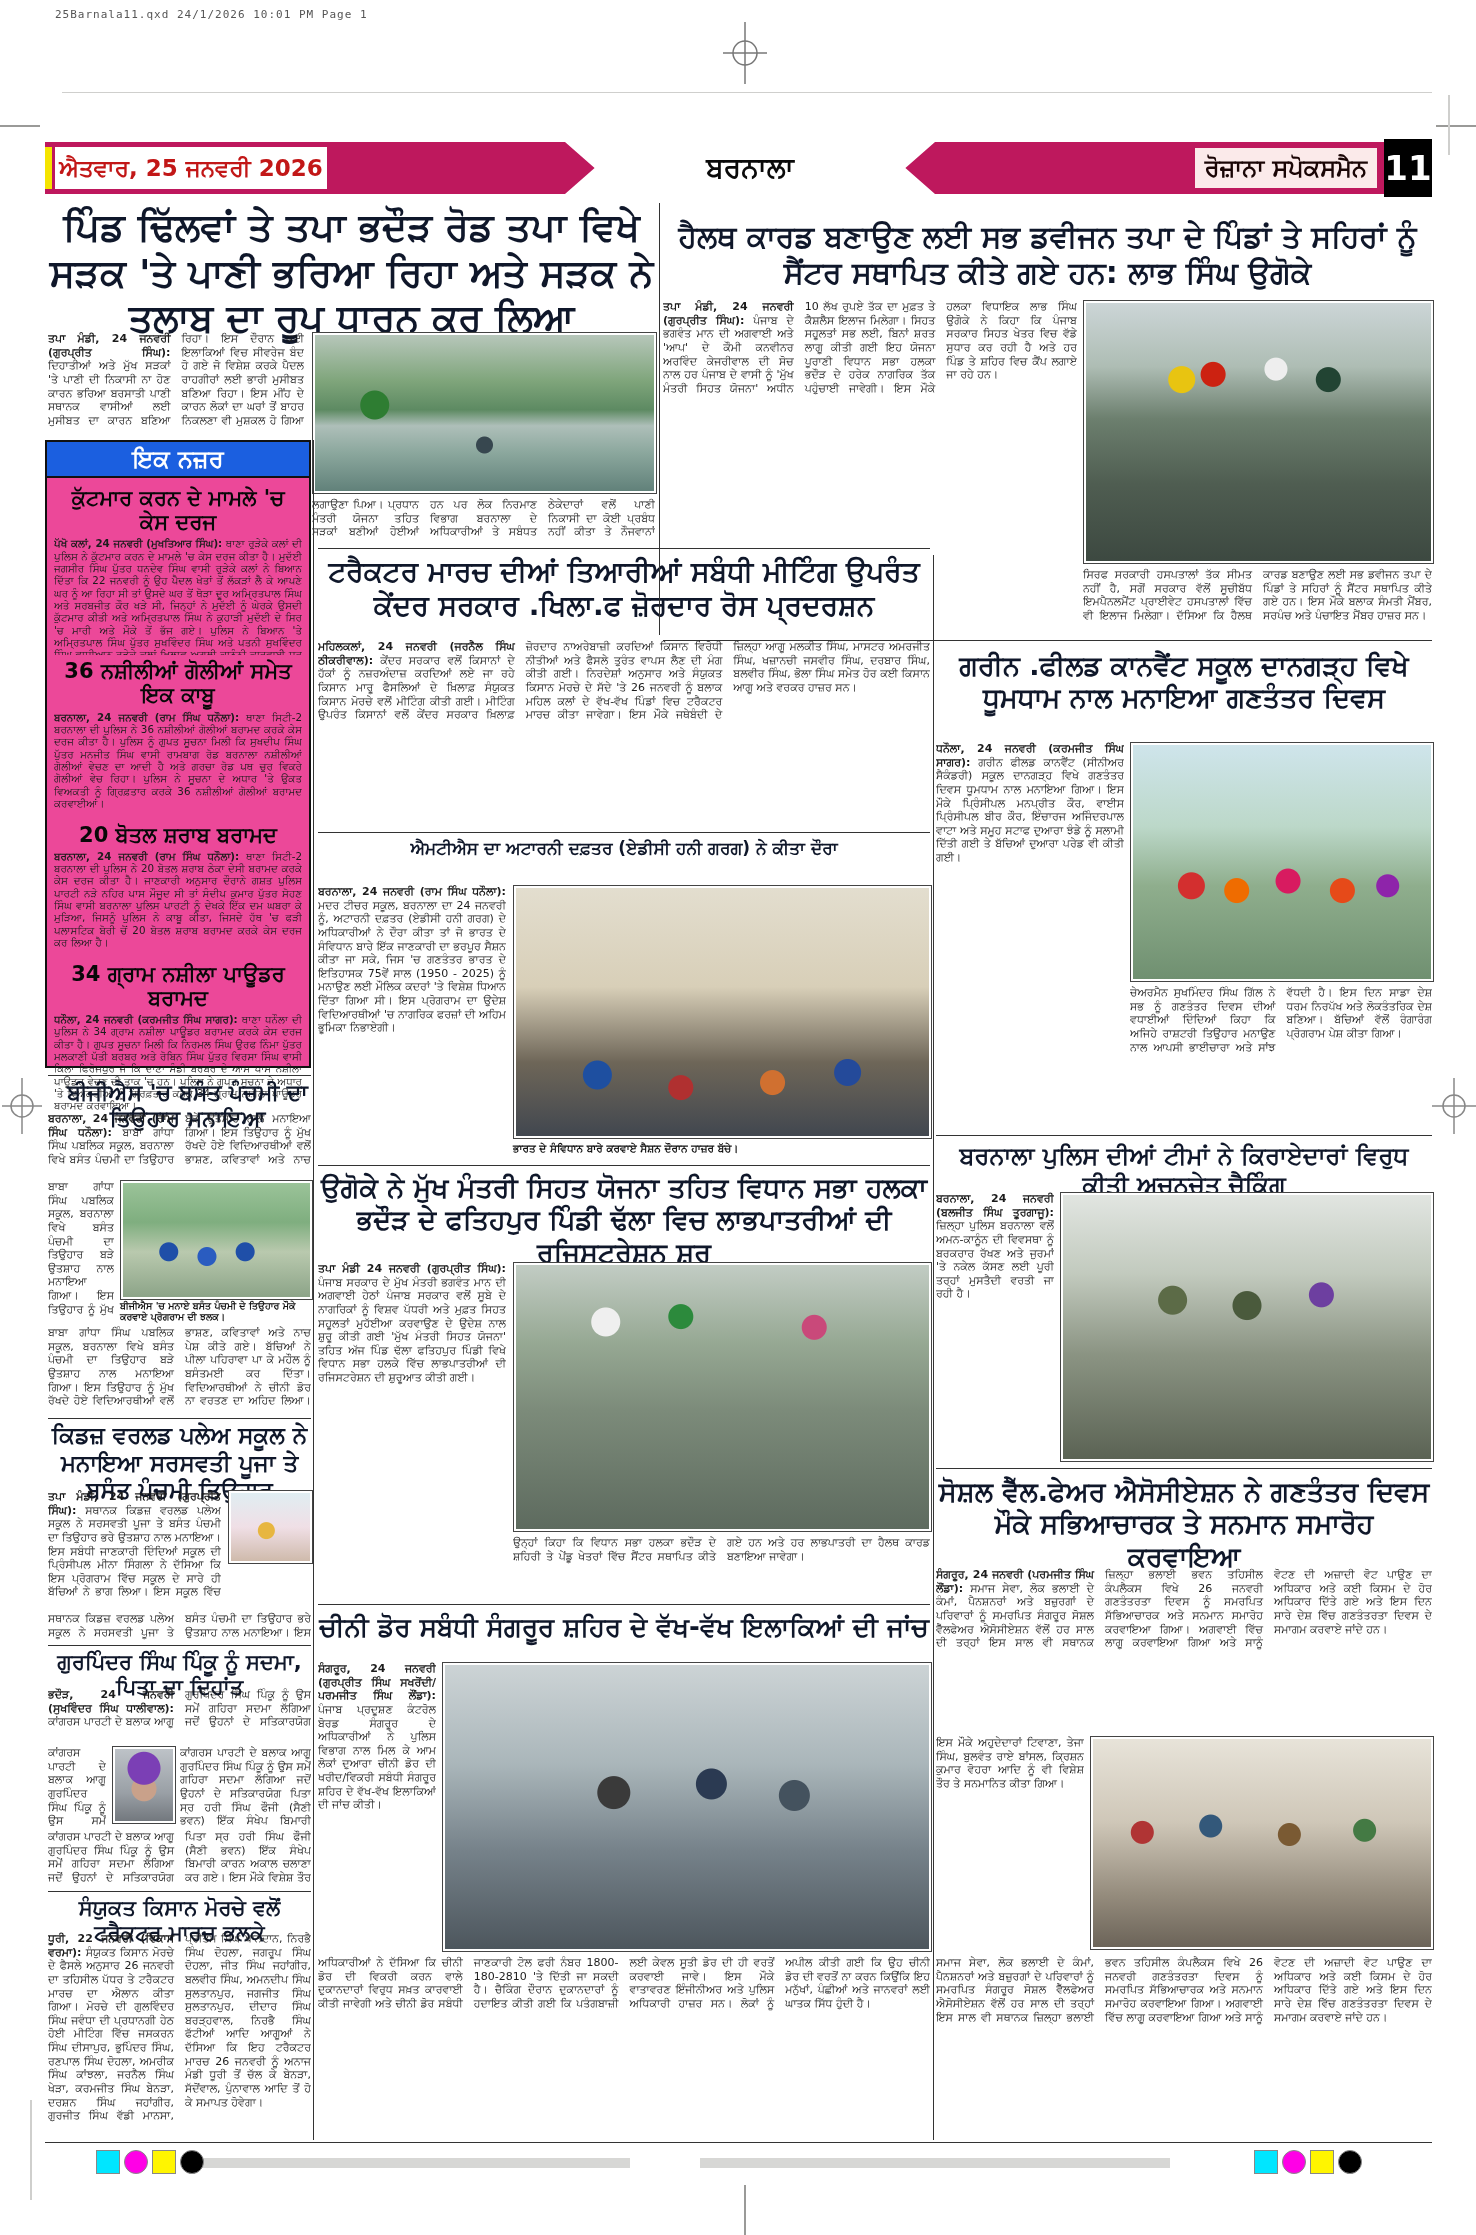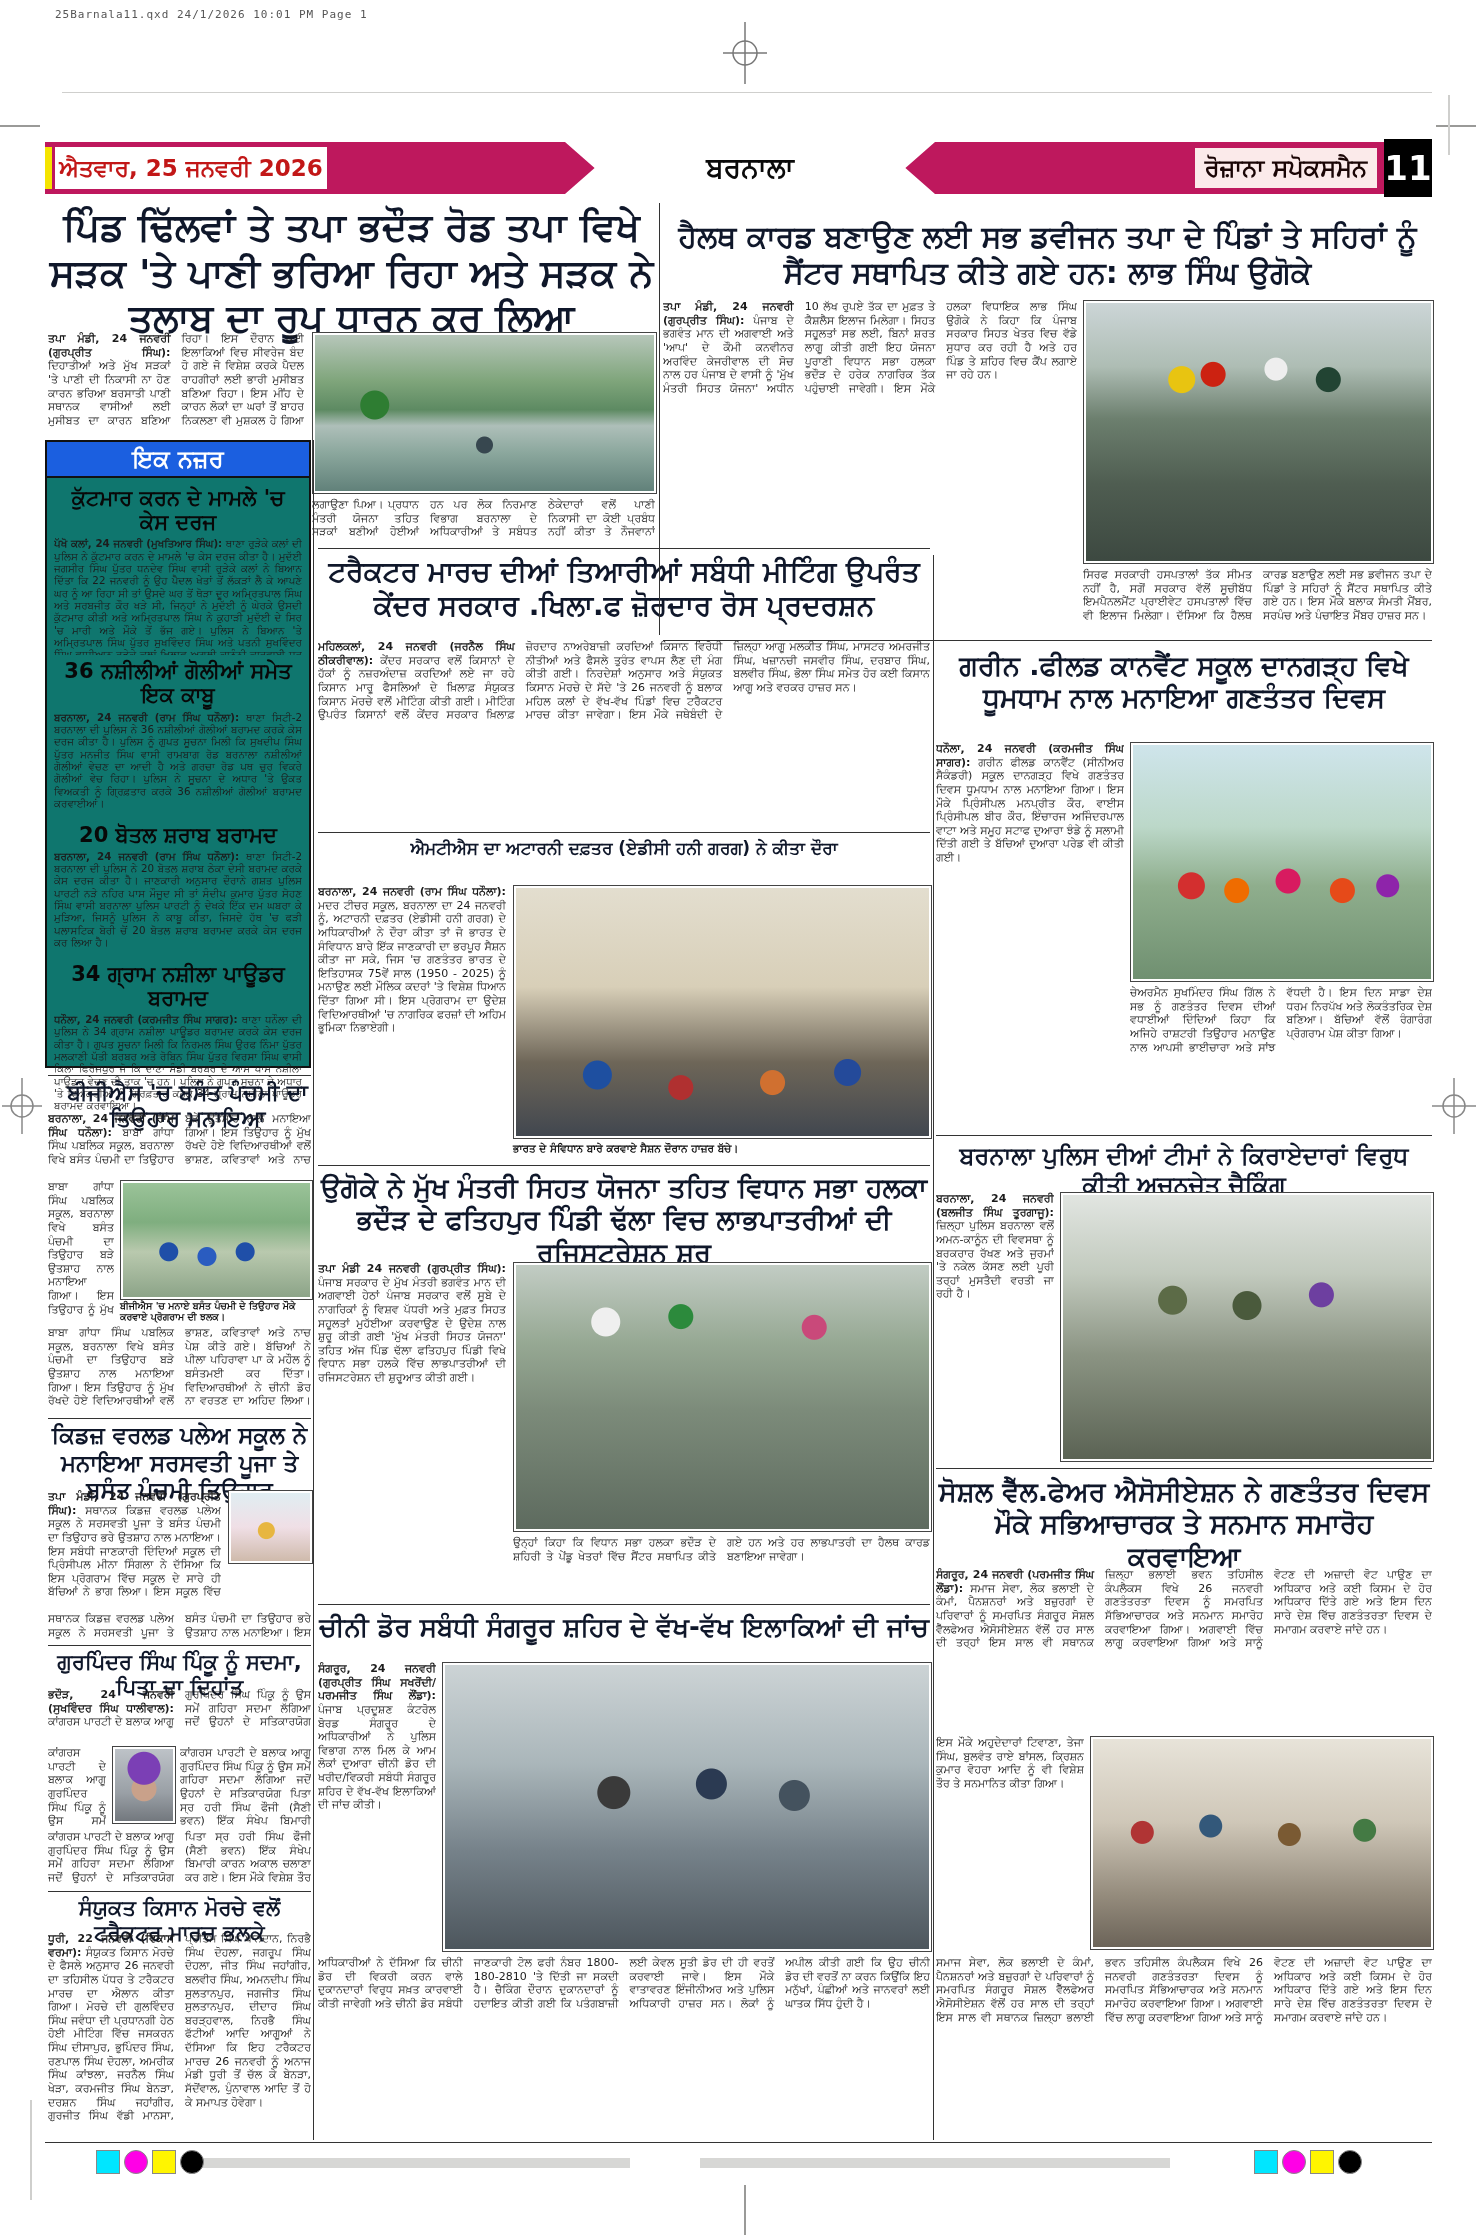--- a/index.html
+++ b/index.html
@@ -29,21 +29,21 @@
   .abs{position:absolute;}
   .hl{font-weight:bold;text-align:center;color:#0f172a;line-height:1.2;}
   .body-text{font-size:11px;line-height:1.24;text-align:justify;color:#1c1c1c;column-gap:11px;}
   .dateline{font-weight:bold;}
   .photo{position:absolute;border:1px solid #444;box-shadow:inset 0 0 0 2px #fff;}
   .caption{font-size:10.5px;font-weight:bold;color:#111;line-height:1.2;}
   .vline{position:absolute;width:1px;background:#333;}
   .hline{position:absolute;height:1px;background:#333;}
   
   .briefs{position:absolute;left:45px;top:440px;width:266px;height:628px;border:2px solid #111;
-          background:#0f766e;box-sizing:border-box;}
+          background:#ec4899;box-sizing:border-box;}
   .briefs-titlebar{height:34px;background:#1b5fe0;display:flex;align-items:center;justify-content:center;
           border-bottom:2px solid #111;}
   .briefs-title{color:#fff;font-weight:bold;font-size:24px;}
   .briefs-inner{padding:4px 7px;}
   .brief-hl{font-weight:bold;font-size:21px;text-align:center;line-height:1.15;margin:4px 0 3px 0;color:#080808;}
   .brief-body{font-size:10.3px;line-height:1.2;text-align:justify;color:#1c1c1c;}
   
   .swatch{position:absolute;width:22px;height:22px;border:1px solid #888;}
   .swatch.round{border-radius:50%;}
   .graybar{position:absolute;height:10px;background:#d7d7d5;}

